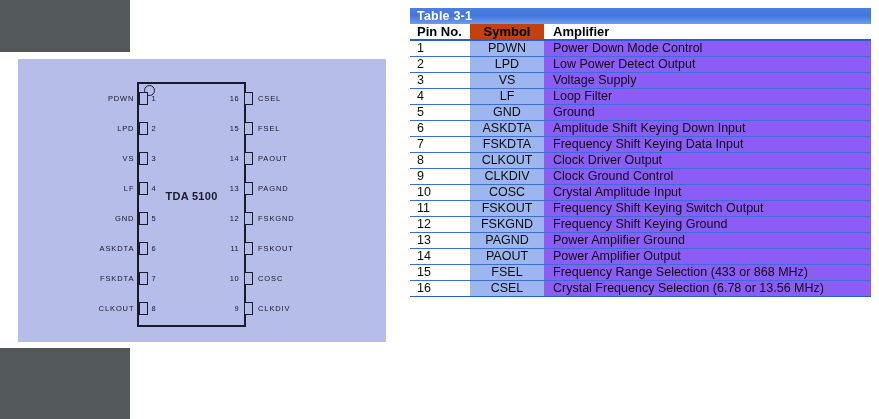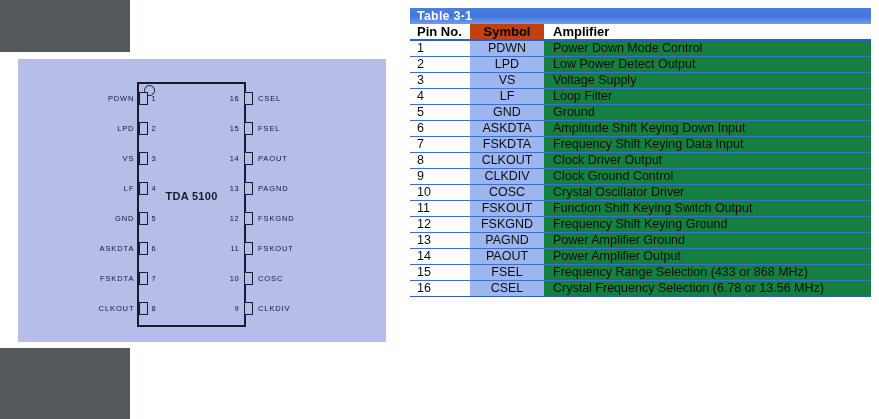--- a/index.html
+++ b/index.html
@@ -155,21 +155,21 @@
     border-bottom: 1.1px solid #3b6fd4;
     width: 60px;
   }
   .c-sym {
     background: #9db6ef;
     text-align: center;
     border-bottom: 1.1px solid #3b6fd4;
     width: 74px;
   }
   .c-fun {
-    background: #15803d;
+    background: #8b5cf6;
     text-align: left;
     padding-left: 9px !important;
     border-bottom: 1.1px solid #3b6fd4;
   }
   tr.last-row .c-pin, tr.last-row .c-sym, tr.last-row .c-fun {
     border-bottom: 1.6px solid #2a5fd0;
   }
 </style>
 </head>
 <body>
@@ -326,26 +326,26 @@
             <td class="c-fun">Clock Driver Output</td>
           </tr>
           <tr>
             <td class="c-pin">9</td>
             <td class="c-sym">CLKDIV</td>
             <td class="c-fun">Clock Ground Control</td>
           </tr>
           <tr>
             <td class="c-pin">10</td>
             <td class="c-sym">COSC</td>
-            <td class="c-fun">Crystal Oscillator Driver</td>
+            <td class="c-fun">Crystal Amplitude Input</td>
           </tr>
           <tr>
             <td class="c-pin">11</td>
             <td class="c-sym">FSKOUT</td>
-            <td class="c-fun">Function Shift Keying Switch Output</td>
+            <td class="c-fun">Frequency Shift Keying Switch Output</td>
           </tr>
           <tr>
             <td class="c-pin">12</td>
             <td class="c-sym">FSKGND</td>
             <td class="c-fun">Frequency Shift Keying Ground</td>
           </tr>
           <tr>
             <td class="c-pin">13</td>
             <td class="c-sym">PAGND</td>
             <td class="c-fun">Power Amplifier Ground</td>

